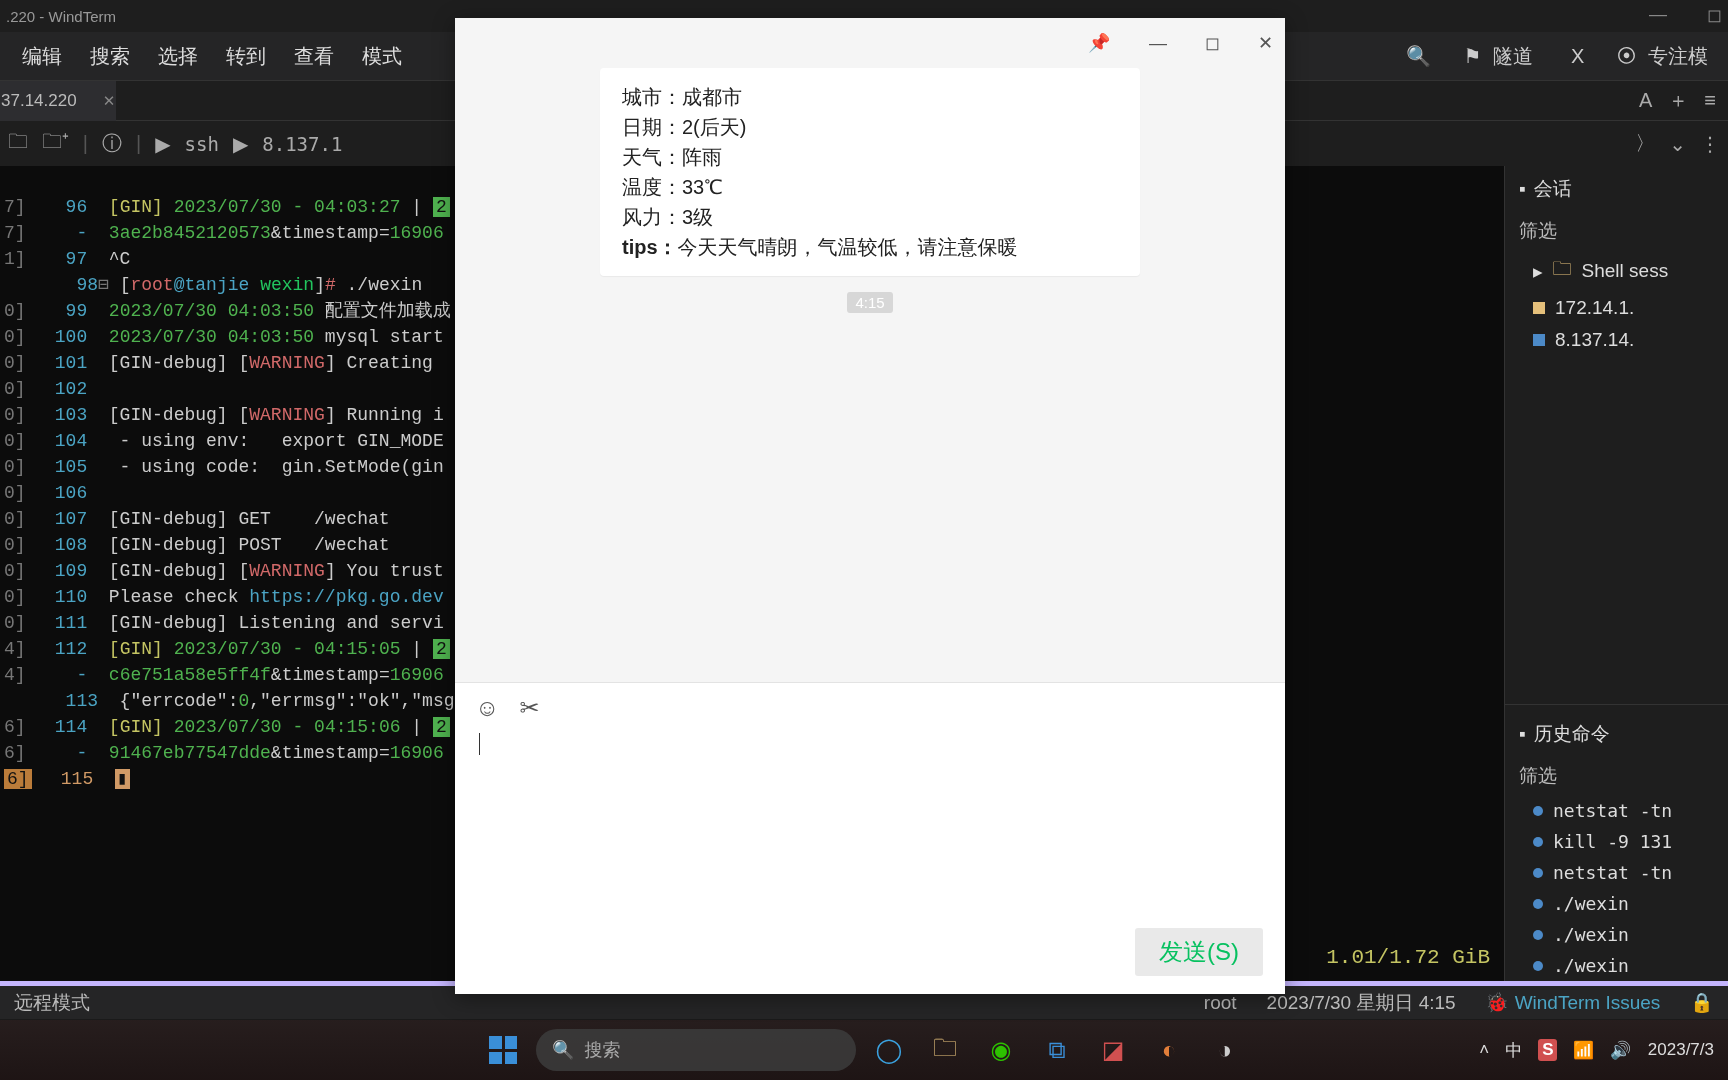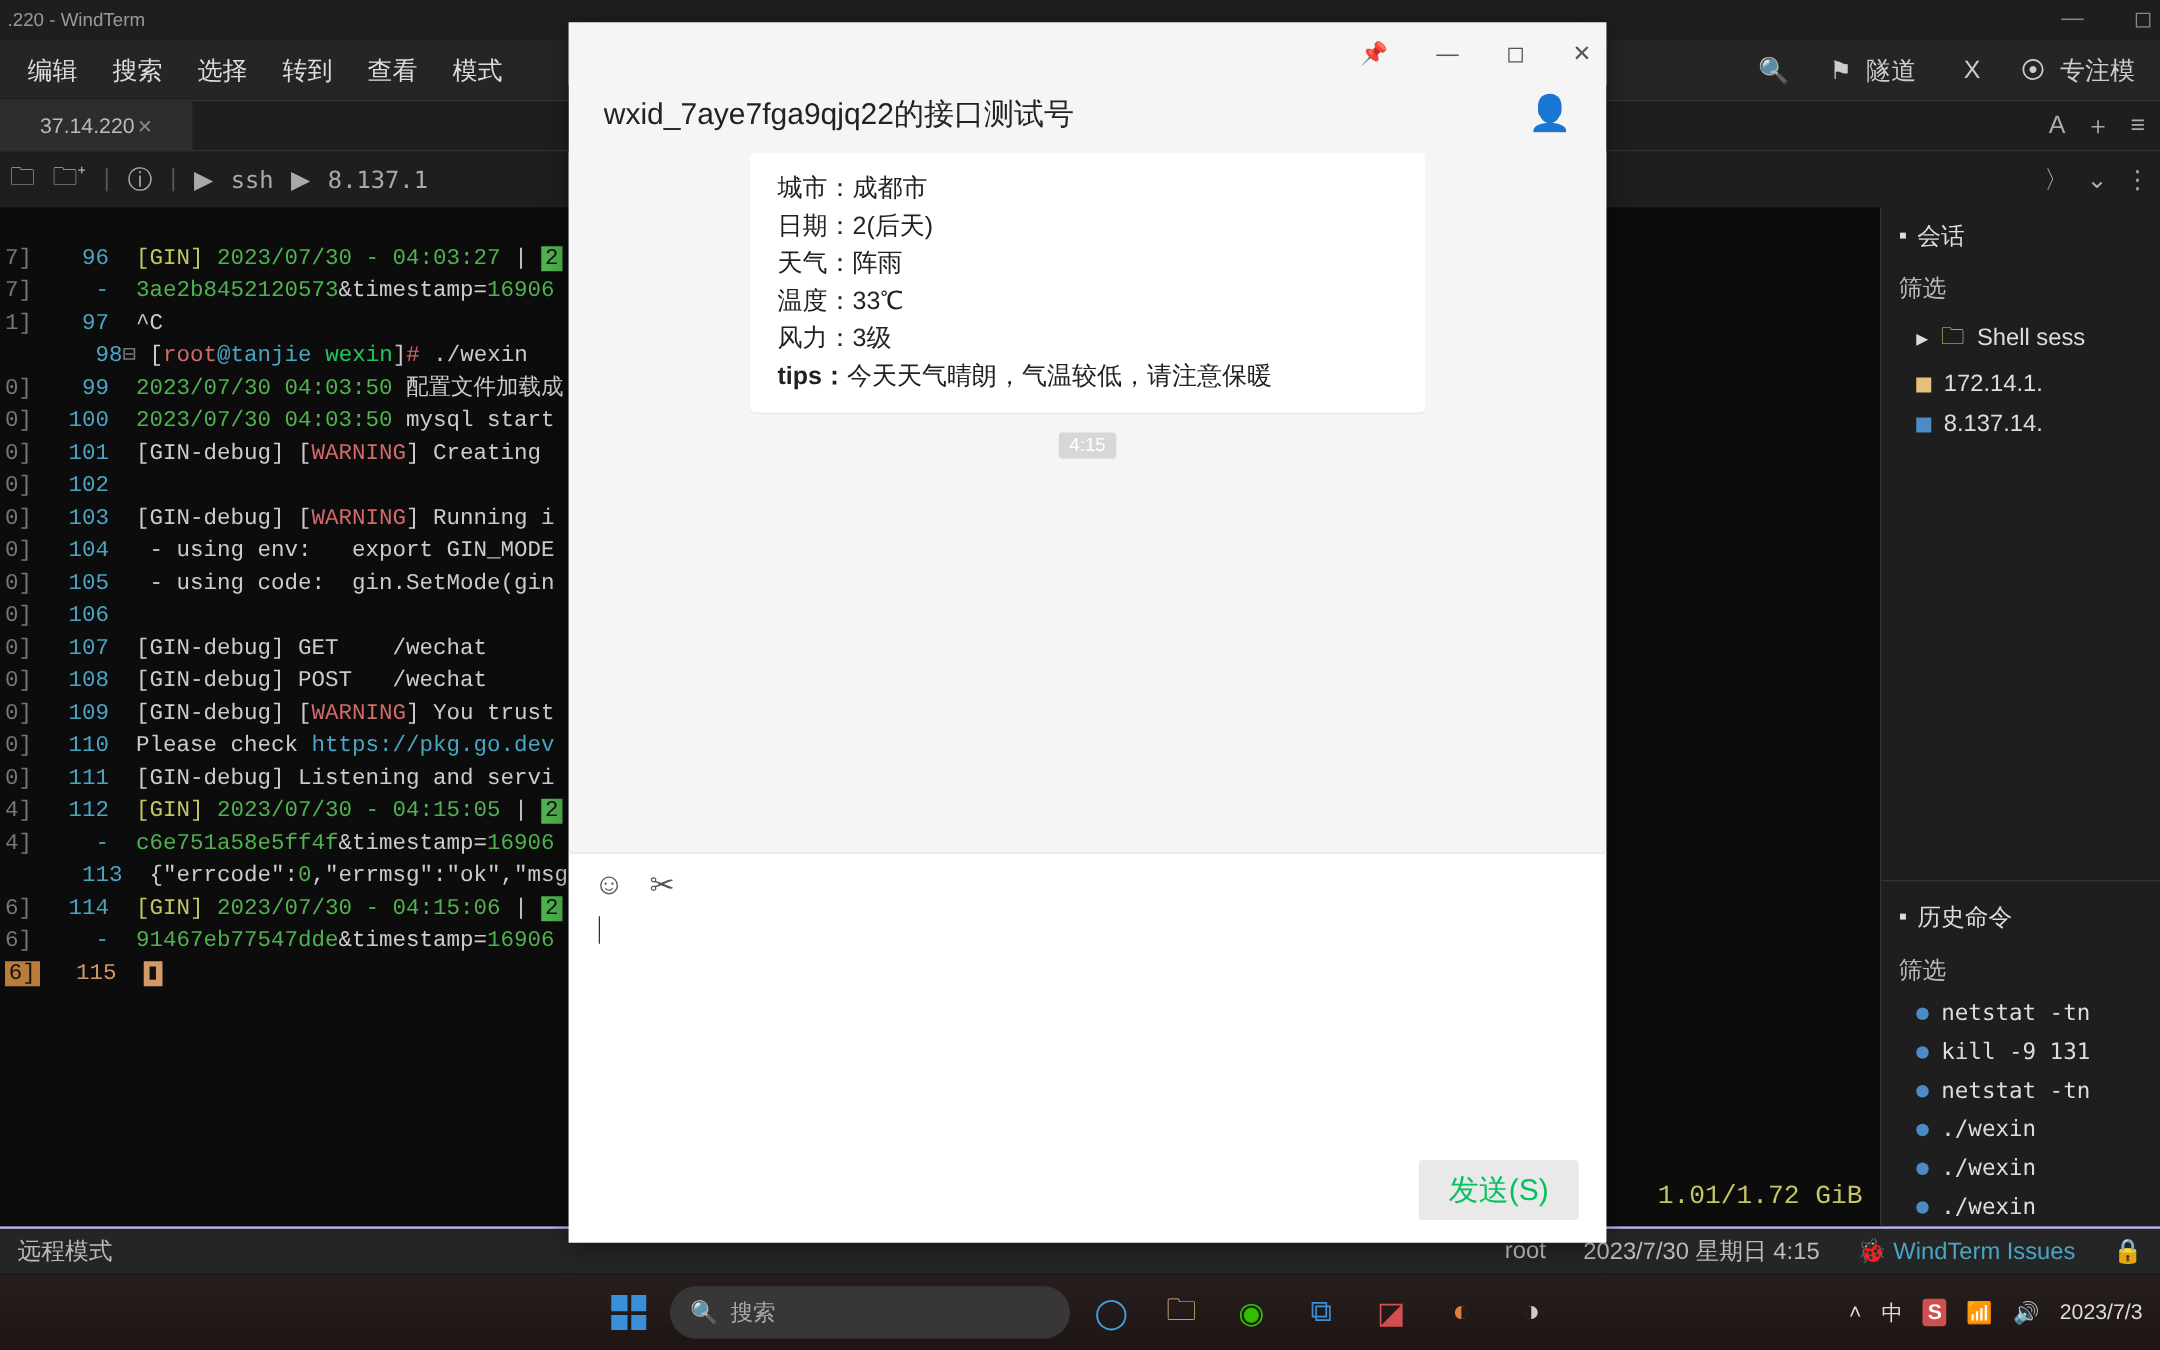--- a/index.html
+++ b/index.html
@@ -60,25 +60,25 @@
   height: 40px;
   background: #1e1e1e;
   display: flex;
   align-items: center;
   border-top: 1px solid #333;
 }
 .tab {
   height: 40px;
   display: flex;
   align-items: center;
-  padding: 0 32px;
+  padding: 0 1px;
   color: #bbb;
   font-size: 17px;
   background: #2d2d30;
-  gap: 2px;
+  gap: 26px;
 }
 .tab .close { color: #888; font-size: 15px; }
 .tabbar .spacer { flex: 1; }
 .tabbar .tab-right {
   display: flex;
   align-items: center;
   gap: 16px;
   padding: 0 12px;
   color: #aaa;
   font-size: 20px;
@@ -178,21 +178,21 @@
 
 .statusbar {
   height: 38px;
   background: #252526;
   display: flex;
   align-items: center;
   padding: 0 14px;
   gap: 30px;
   color: #bbb;
   font-size: 19px;
-  border-top: 2px solid #c4b5fd;
+  border-top: 5px solid #c4b5fd;
 }
 .statusbar .sp { flex:1; }
 .statusbar .issues { color:#4ba4c4; }
 .lock { color:#d19a66; }
 
 
 .taskbar {
   position:absolute;
   bottom:0; left:0; right:0;
   height: 60px;
@@ -496,24 +496,20 @@
   </div>
 </div>
 
 <div class="chatwin">
   <div class="chatwin-title">
     <span>📌</span>
     <span>—</span>
     <span>◻</span>
     <span>✕</span>
   </div>
-  <div class="chatwin-name">
-    <span>wxid_7aye7fga9qjq22的接口测试号</span>
-    <span class="avatar">👤</span>
-  </div>
   <div class="chat-body">
     <div class="msg-card">
       <div><span>城市：</span><span>成都市</span></div>
       <div><span>日期：</span><span>2(后天)</span></div>
       <div><span>天气：</span><span>阵雨</span></div>
       <div><span>温度：</span><span>33℃</span></div>
       <div><span>风力：</span><span>3级</span></div>
       <div><span class="bold">tips：</span><span>今天天气晴朗，气温较低，请注意保暖</span></div>
     </div>
     <div class="msg-time"><span>4:15</span></div>

